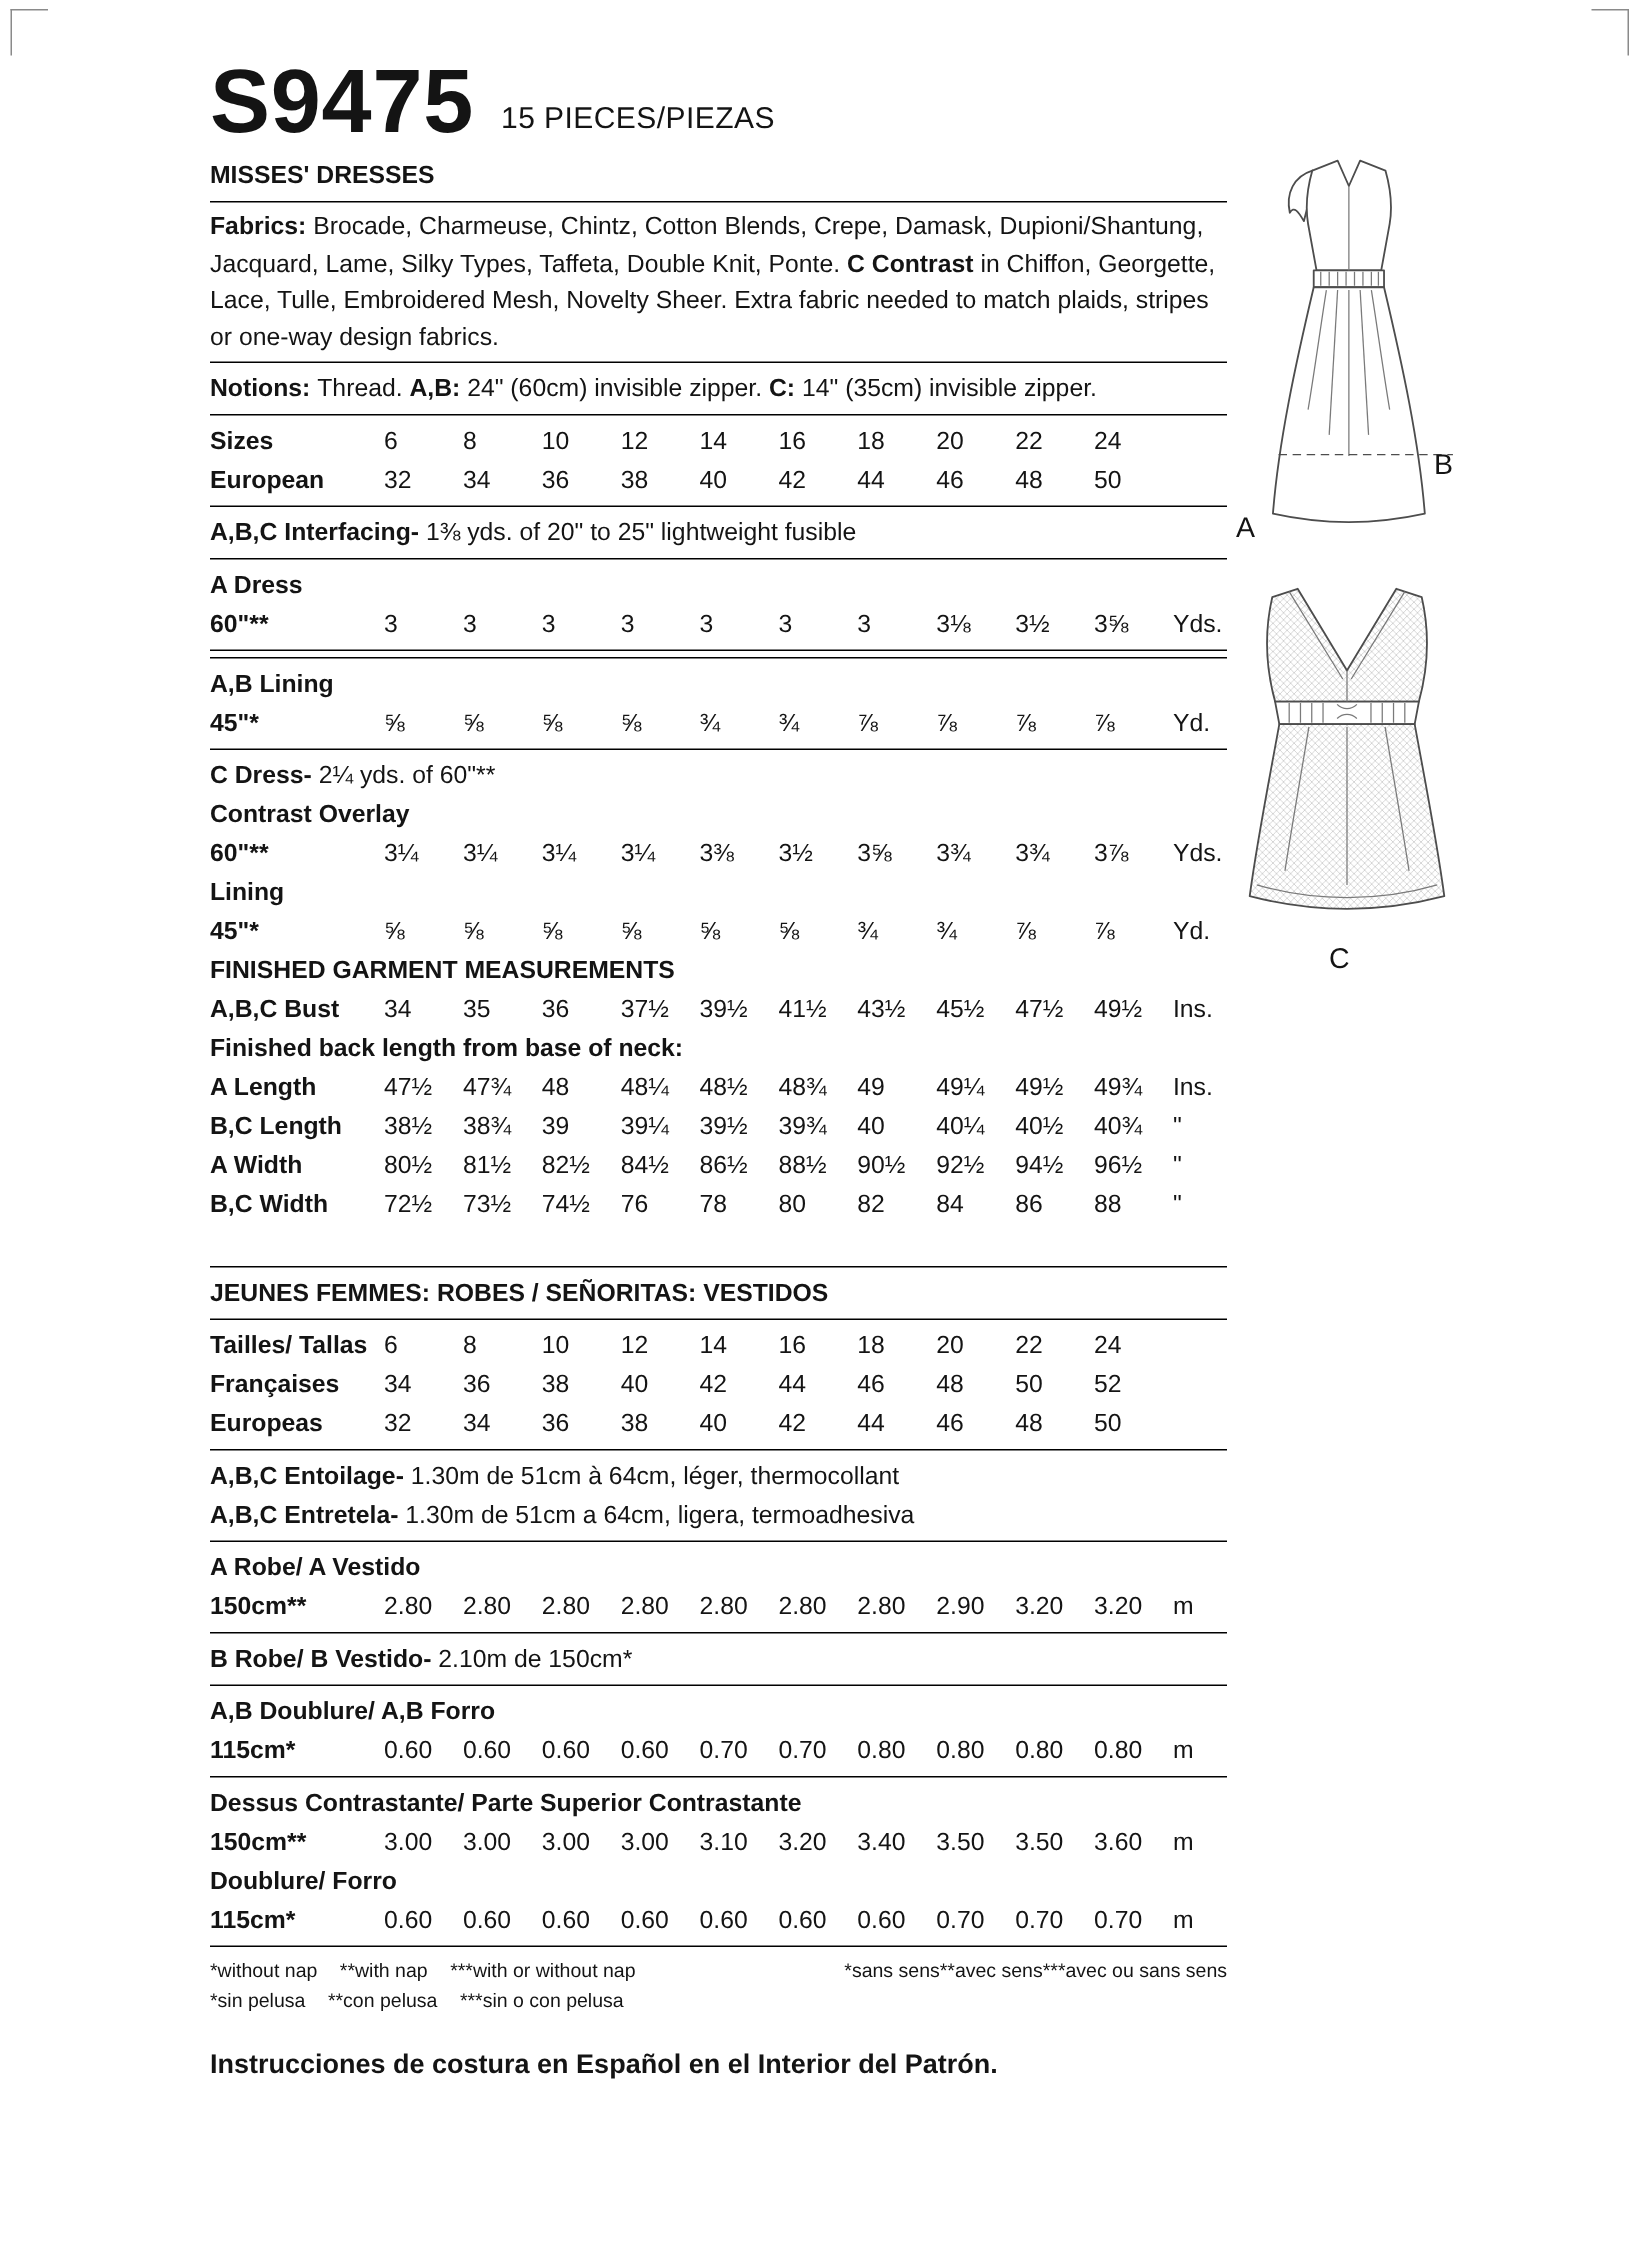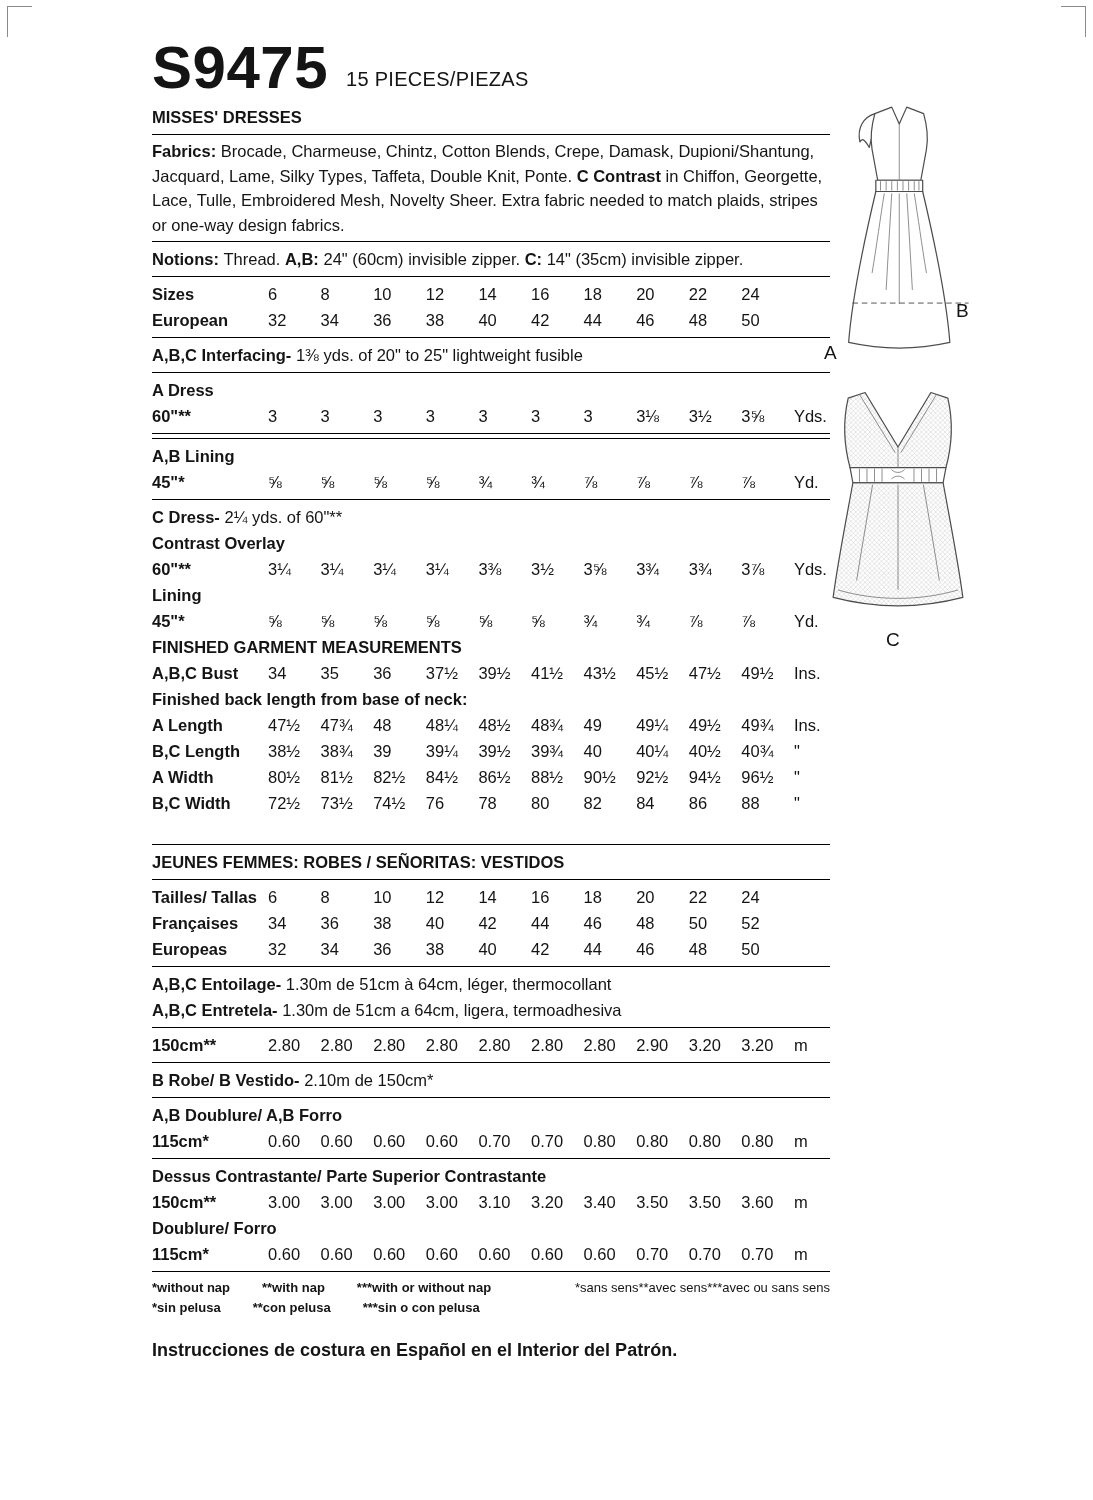--- a/index.html
+++ b/index.html
@@ -1,37 +1,37 @@
 <!DOCTYPE html>
 <html><head>
 <meta charset="utf-8">
 <style>
   html,body{margin:0;padding:0;background:#ffffff;}
   .sheet{position:relative;width:1093px;height:1500px;background:#fff;overflow:hidden;
          font-family:"Liberation Sans",sans-serif;color:#141414;}
   .crop{position:absolute;width:24px;height:30px;}
   .crop-tl{left:7px;top:6px;border-left:1.5px solid #8a8a8a;border-top:1.5px solid #8a8a8a;}
   .crop-tr{right:7px;top:6px;border-right:1.5px solid #8a8a8a;border-top:1.5px solid #8a8a8a;}
-  .content{position:absolute;left:152px;top:38px;width:678px;}
+  .content{position:absolute;left:140px;top:38px;width:678px;}
   .b{font-weight:bold;margin-top:16px;}
   .header{display:flex;align-items:flex-end;margin-bottom:6px;}
   .pattern-no{font-size:60px;font-weight:bold;letter-spacing:.5px;line-height:1;}
   .pieces{font-size:20px;margin-left:18px;padding-bottom:7px;letter-spacing:.3px;}
   .category{font-size:16.5px;font-weight:bold;line-height:26px;}
   .rule{border-top:1.5px solid #000;margin:4px 0;height:0;}
   p.para{margin:2px 0;font-size:16.5px;line-height:24.5px;}
   .line{margin:0;font-size:16.5px;line-height:26px;}
   .trow{display:grid;grid-template-columns:116px repeat(10,52.6px) 1fr;
         font-size:16.5px;line-height:26px;}
   .trow .cell{white-space:nowrap;}
   .trow .label{font-weight:bold;}
   .gap{height:24px;}
   .footnotes{font-size:13px;line-height:20px;margin-top:6px;}
   .fn-row{display:flex;}
-  .fn-left{display:flex;gap:32px;font-weight:bold;}
+  .fn-left{display:flex;gap:15px;}
   .fn-right{margin-left:auto;display:flex;}
   .bottom-note{font-size:18px;font-weight:bold;text-align:left;margin-top:22px;}
   .illos{position:absolute;left:810px;top:85px;width:283px;height:590px;}
   .illo{position:absolute;}
   .view-label{position:absolute;font-size:19px;line-height:1;}
 </style>
 </head>
 <body>
 
 <div class="sheet">
@@ -272,20 +272,21 @@
         <span class="cell">48</span>
         <span class="cell">50</span>
         <span class="cell unit"></span>
       </div>
     <div class="rule"></div>
 
     <p class="line"><span class="b">A,B,C Entoilage- </span><span>1.30m de 51cm à 64cm, léger, thermocollant</span></p>
     <p class="line"><span class="b">A,B,C Entretela- </span><span>1.30m de 51cm a 64cm, ligera, termoadhesiva</span></p>
     <div class="rule"></div>
 
+    <div class="line b">A Robe/ A Vestido</div>
     <div class="trow">
         <span class="cell label">150cm**</span>
         <span class="cell">2.80</span>
         <span class="cell">2.80</span>
         <span class="cell">2.80</span>
         <span class="cell">2.80</span>
         <span class="cell">2.80</span>
         <span class="cell">2.80</span>
         <span class="cell">2.80</span>
         <span class="cell">2.90</span>

